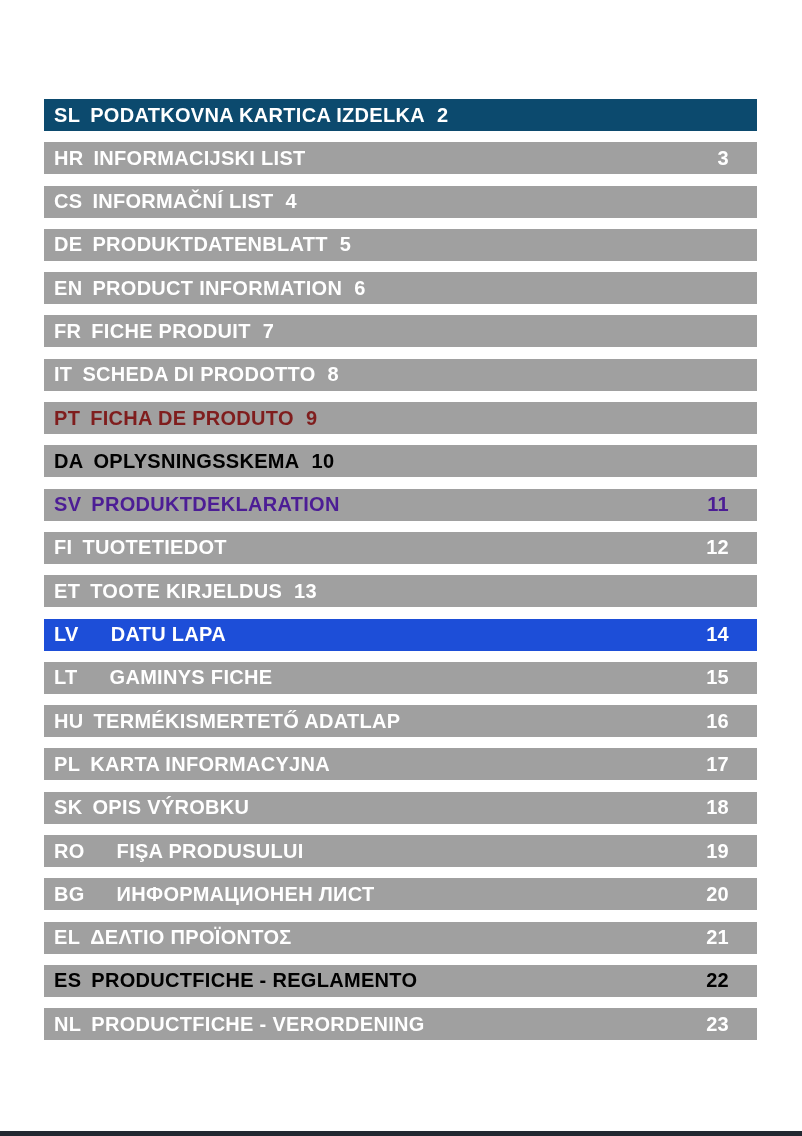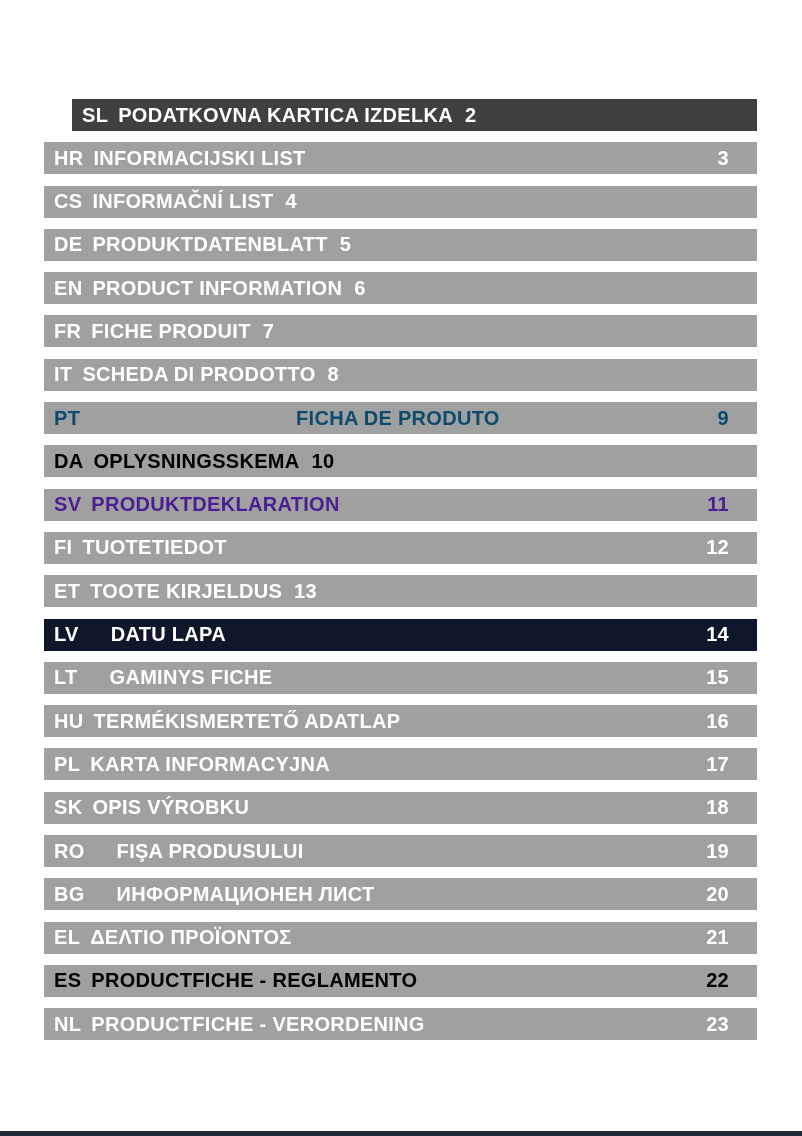--- a/index.html
+++ b/index.html
@@ -58,21 +58,21 @@
     width: 100%;
     height: 5px;
     background: #222831;
   }
 </style>
 </head>
 <body>
 
 <div id="page" style="background: rgb(255, 255, 255);">
   <div id="toc">
-  <div class="bar" style="background: #404040; color: rgb(255, 255, 255); margin-left: 28px;">
+  <div class="bar" style="background: #0c4a6e; color: rgb(255, 255, 255);">
     <span class="code">SL</span>
     <span class="title">PODATKOVNA KARTICA IZDELKA</span>
     <span class="num inline">2</span>
   </div>
 
   <div class="bar" style="background: rgb(160, 160, 160); color: rgb(255, 255, 255);">
     <span class="code">HR</span>
     <span class="title">INFORMACIJSKI LIST</span>
     <span class="num right">3</span>
   </div>
@@ -100,21 +100,21 @@
     <span class="title">FICHE PRODUIT</span>
     <span class="num inline">7</span>
   </div>
 
   <div class="bar" style="background: rgb(160, 160, 160); color: rgb(255, 255, 255);">
     <span class="code">IT</span>
     <span class="title">SCHEDA DI PRODOTTO</span>
     <span class="num inline">8</span>
   </div>
 
-  <div class="bar" style="background: rgb(160, 160, 160); color: #0c4a6e; justify-content: space-between;">
+  <div class="bar" style="background: rgb(160, 160, 160); color: #7f1d1d;">
     <span class="code">PT</span>
     <span class="title">FICHA DE PRODUTO</span>
     <span class="num inline">9</span>
   </div>
 
   <div class="bar" style="background: rgb(160, 160, 160); color: #000000;">
     <span class="code">DA</span>
     <span class="title">OPLYSNINGSSKEMA</span>
     <span class="num inline">10</span>
   </div>
@@ -130,21 +130,21 @@
     <span class="title">TUOTETIEDOT</span>
     <span class="num right">12</span>
   </div>
 
   <div class="bar" style="background: rgb(160, 160, 160); color: rgb(255, 255, 255);">
     <span class="code">ET</span>
     <span class="title">TOOTE KIRJELDUS</span>
     <span class="num inline">13</span>
   </div>
 
-  <div class="bar" style="background: #0f172a; color: rgb(255, 255, 255);">
+  <div class="bar" style="background: #1d4ed8; color: rgb(255, 255, 255);">
     <span class="code wide">LV</span>
     <span class="title">DATU LAPA</span>
     <span class="num right">14</span>
   </div>
 
   <div class="bar" style="background: rgb(160, 160, 160); color: rgb(255, 255, 255); justify-content: flex-end;">
     <span class="code wide">LT</span>
     <span class="title">GAMINYS FICHE</span>
     <span class="num right">15</span>
   </div>

